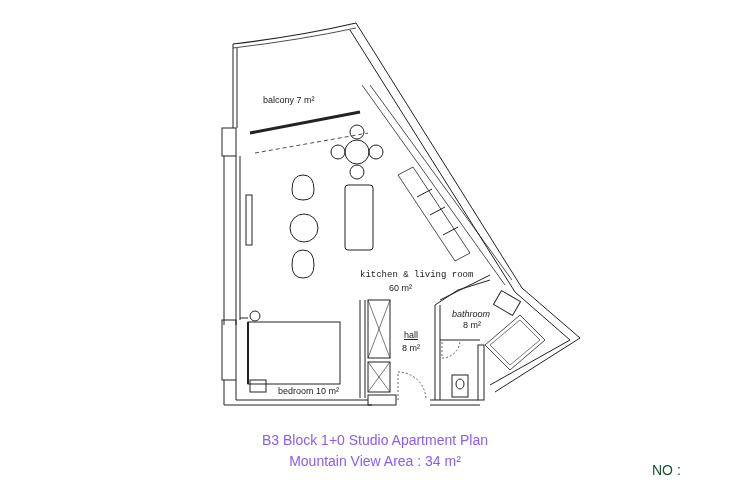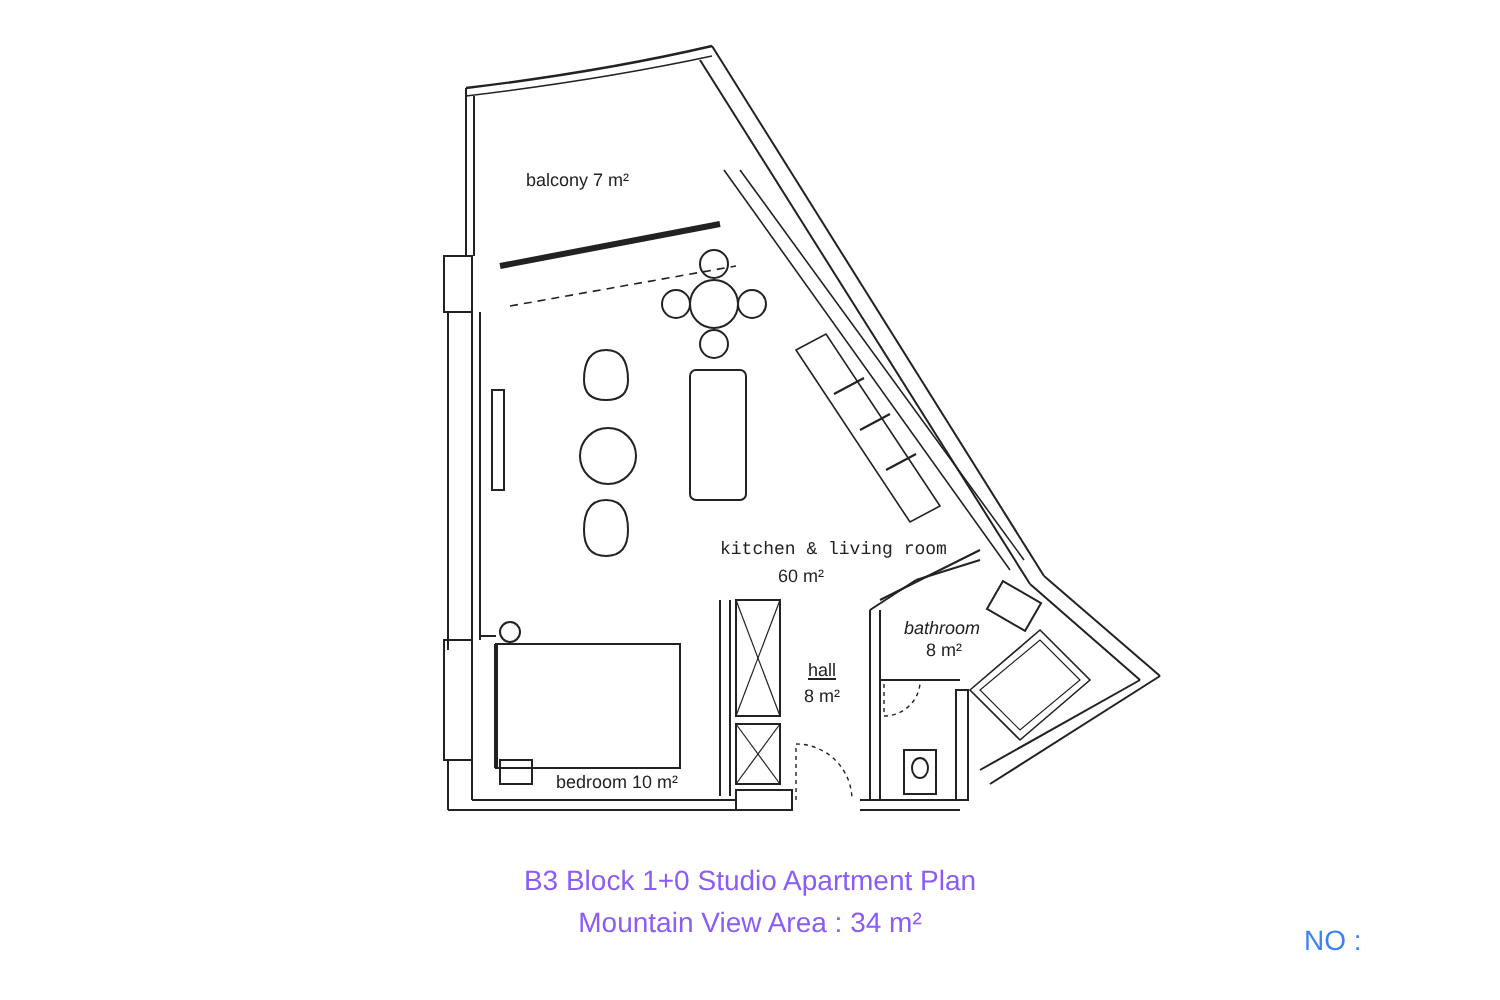--- a/index.html
+++ b/index.html
@@ -1,20 +1,20 @@
 <!DOCTYPE html>
 <html><head>
 <meta charset="utf-8">
 <style>
   html, body { margin: 0; padding: 0; background: #ffffff; }
   body { width: 750px; height: 500px; position: relative; overflow: hidden; font-family: "Liberation Sans", sans-serif; color: #222; }
   #plan { position: absolute; left: 0; top: 0; width: 750px; height: 500px; }
   .lbl { position: absolute; font-size: 9px; color: #222; text-align: center; line-height: 11px; white-space: nowrap; }
   .title { position: absolute; left: 0; width: 750px; text-align: center; font-size: 14px; color: #8b5cf6; font-family: Liberation Sans, sans-serif; }
-  .no { position: absolute; left: 652px; top: 462px; font-size: 14px; color: #3b82f6; }
+  .no { position: absolute; left: 652px; top: 462px; font-size: 14px; color: #14532d; }
 </style>
 </head>
 <body>
 
 <svg id="plan" viewBox="0 0 750 500" xmlns="http://www.w3.org/2000/svg">
   <g fill="none" stroke="#222" stroke-width="1">
 
     <path d="M233 44 Q300 36 356 23" stroke-width="1.2"></path>
     <path d="M233 48 Q300 40 356 28" stroke-width="0.8"></path>
 
@@ -100,21 +100,21 @@
 
     <rect x="248" y="322" width="92" height="62"></rect>
     <line x1="248" y1="322" x2="248" y2="384" stroke-width="2"></line>
     <circle cx="255" cy="316" r="5"></circle>
     <rect x="250" y="380" width="16" height="12"></rect>
 
     <line x1="240" y1="318" x2="248" y2="318"></line>
   </g>
 </svg>
 
-<div class="lbl" style="left:263px;top:85px;">balcony 7 m²</div>
+<div class="lbl" style="left:263px;top:95px;">balcony 7 m²</div>
 <div class="lbl" style="left:360px;top:270px;font-family:Liberation Mono, monospace;">kitchen &amp; living room</div>
 <div class="lbl" style="left:389px;top:283px;">60 m²</div>
 <div class="lbl" style="left:452px;top:309px;font-style:italic;">bathroom</div>
 <div class="lbl" style="left:463px;top:320px;">8 m²</div>
 <div class="lbl" style="left:404px;top:330px;text-decoration:underline;">hall</div>
 <div class="lbl" style="left:402px;top:343px;">8 m²</div>
 <div class="lbl" style="left:278px;top:386px;">bedroom 10 m²</div>
 
 <div class="title" style="top:432px;">B3 Block 1+0 Studio Apartment Plan</div>
 <div class="title" style="top:453px;">Mountain View Area : 34 m²</div>

